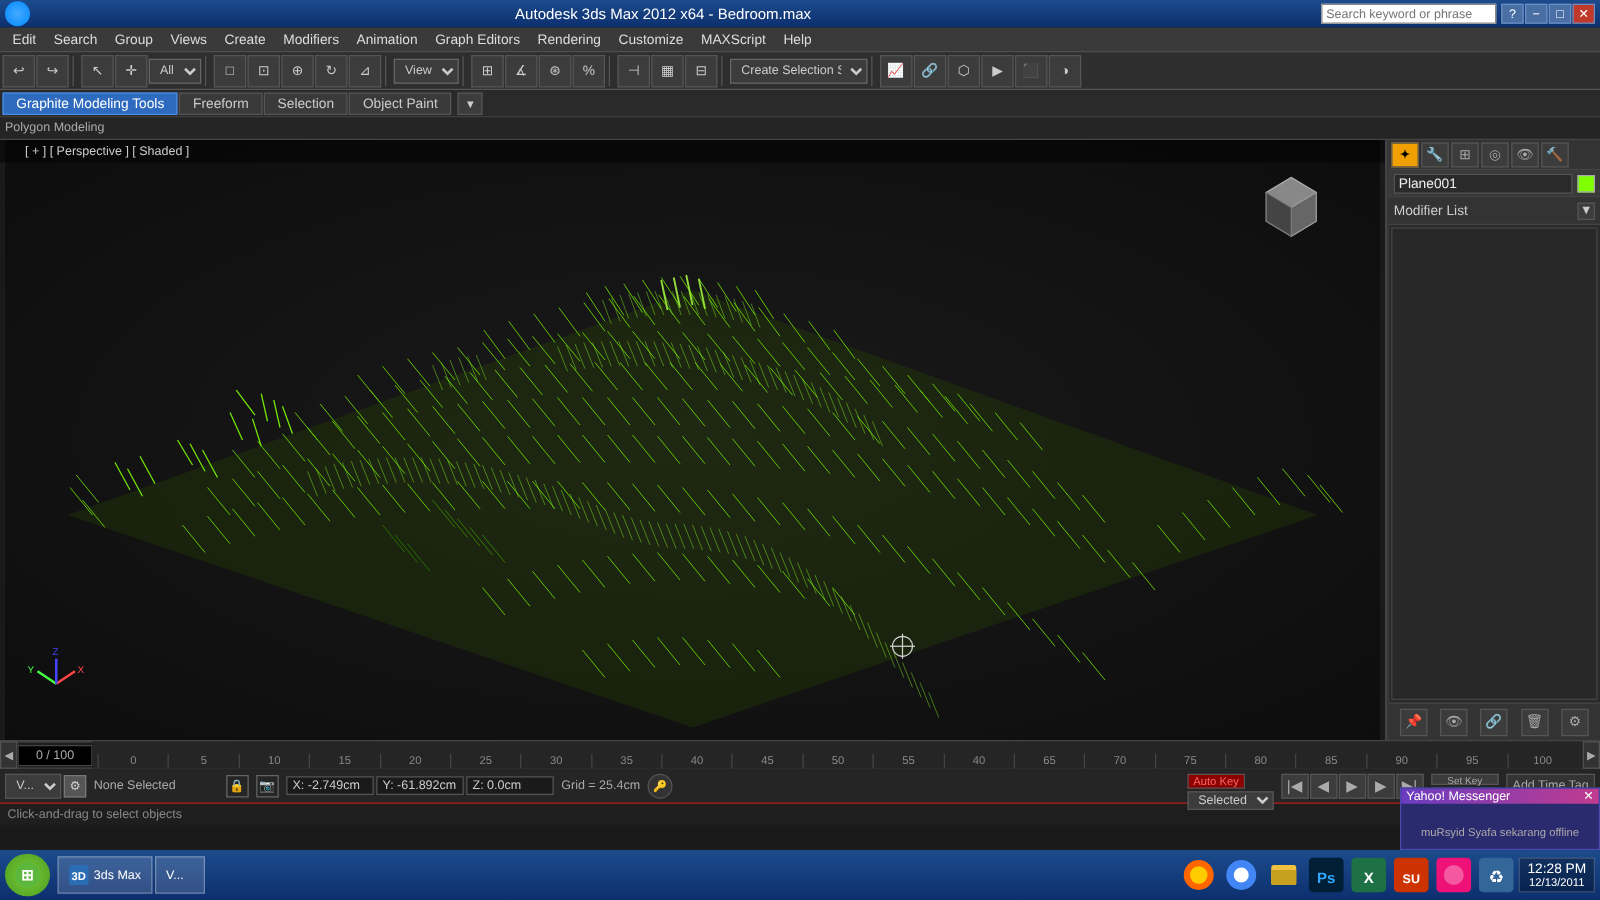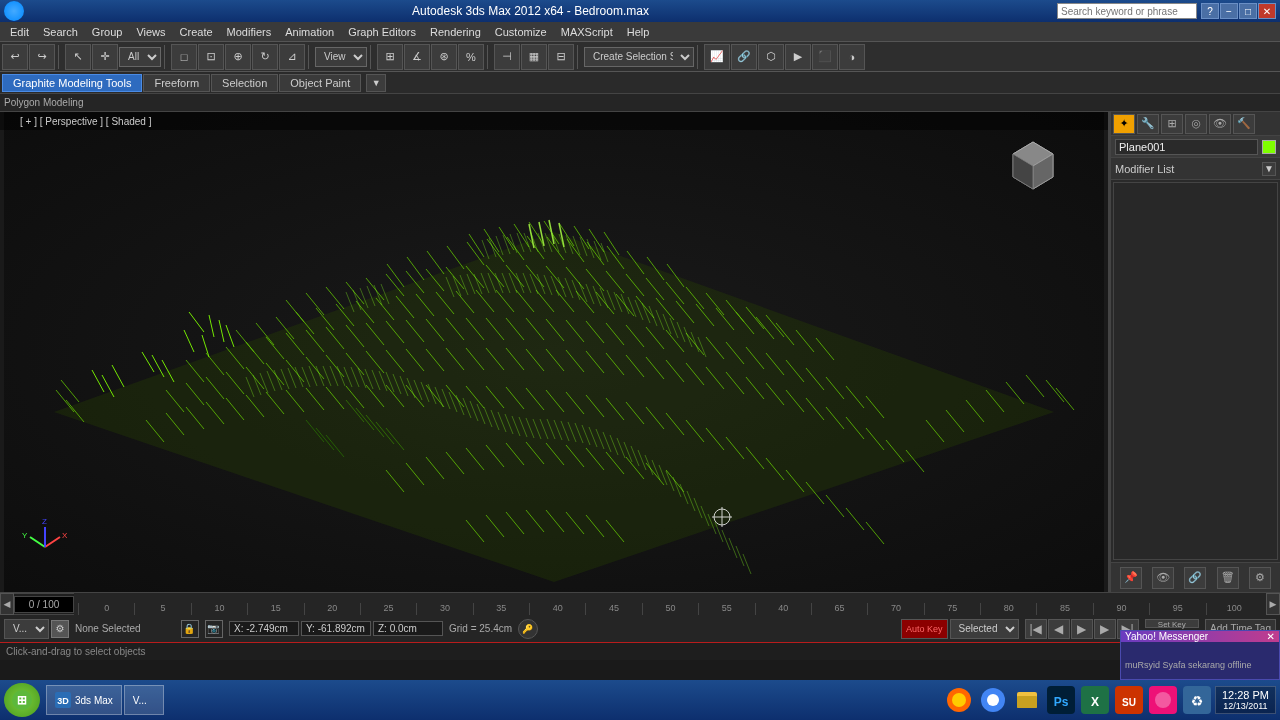--- a/index.html
+++ b/index.html
@@ -398,20 +398,21 @@
       padding: 0 4px;
       font-size: 10px;
       color: white;
       justify-content: space-between;
     }
     #yahoo-body {
       flex: 1;
       padding: 18px 4px;
       font-size: 9px;
       color: #aaa;
+      text-align: center;
     }
 
     
     #grass-svg {
       width: 100%; height: 100%;
     }
   </style>
 </head>
 <body>
 
@@ -1037,21 +1038,21 @@
   <div style="width:18px;height:18px;border:1px solid #666;display:flex;align-items:center;justify-content:center;font-size:10px;color:#aaa;">📷</div>
   <div class="status-coords">
     <span class="coord-box">X: -2.749cm</span>
     <span class="coord-box">Y: -61.892cm</span>
     <span class="coord-box">Z: 0.0cm</span>
   </div>
   <span class="status-text">Grid = 25.4cm</span>
   <div style="width:20px;height:20px;background:#333;border:1px solid #555;border-radius:50%;display:flex;align-items:center;justify-content:center;font-size:9px;color:#aaa;">🔑</div>
   <div class="status-spacer"></div>
 
-  <div id="anim-controls" style="height:20px;background:transparent;border:none;padding:0;display:flex;align-items:flex-start;gap:2px;">
+  <div id="anim-controls" style="height:20px;background:transparent;border:none;padding:0;display:flex;align-items:flex-start;gap:2px;flex-direction:column;">
     <button class="anim-btn record" style="padding:0 4px;font-size:9px;width:auto;">Auto Key</button>
     <select class="status-dropdown">
       <option>Selected</option>
     </select>
   </div>
   <div style="display:flex;gap:1px;">
     <button class="anim-btn">|◀</button>
     <button class="anim-btn">◀</button>
     <button class="anim-btn">▶</button>
     <button class="anim-btn">▶</button>

